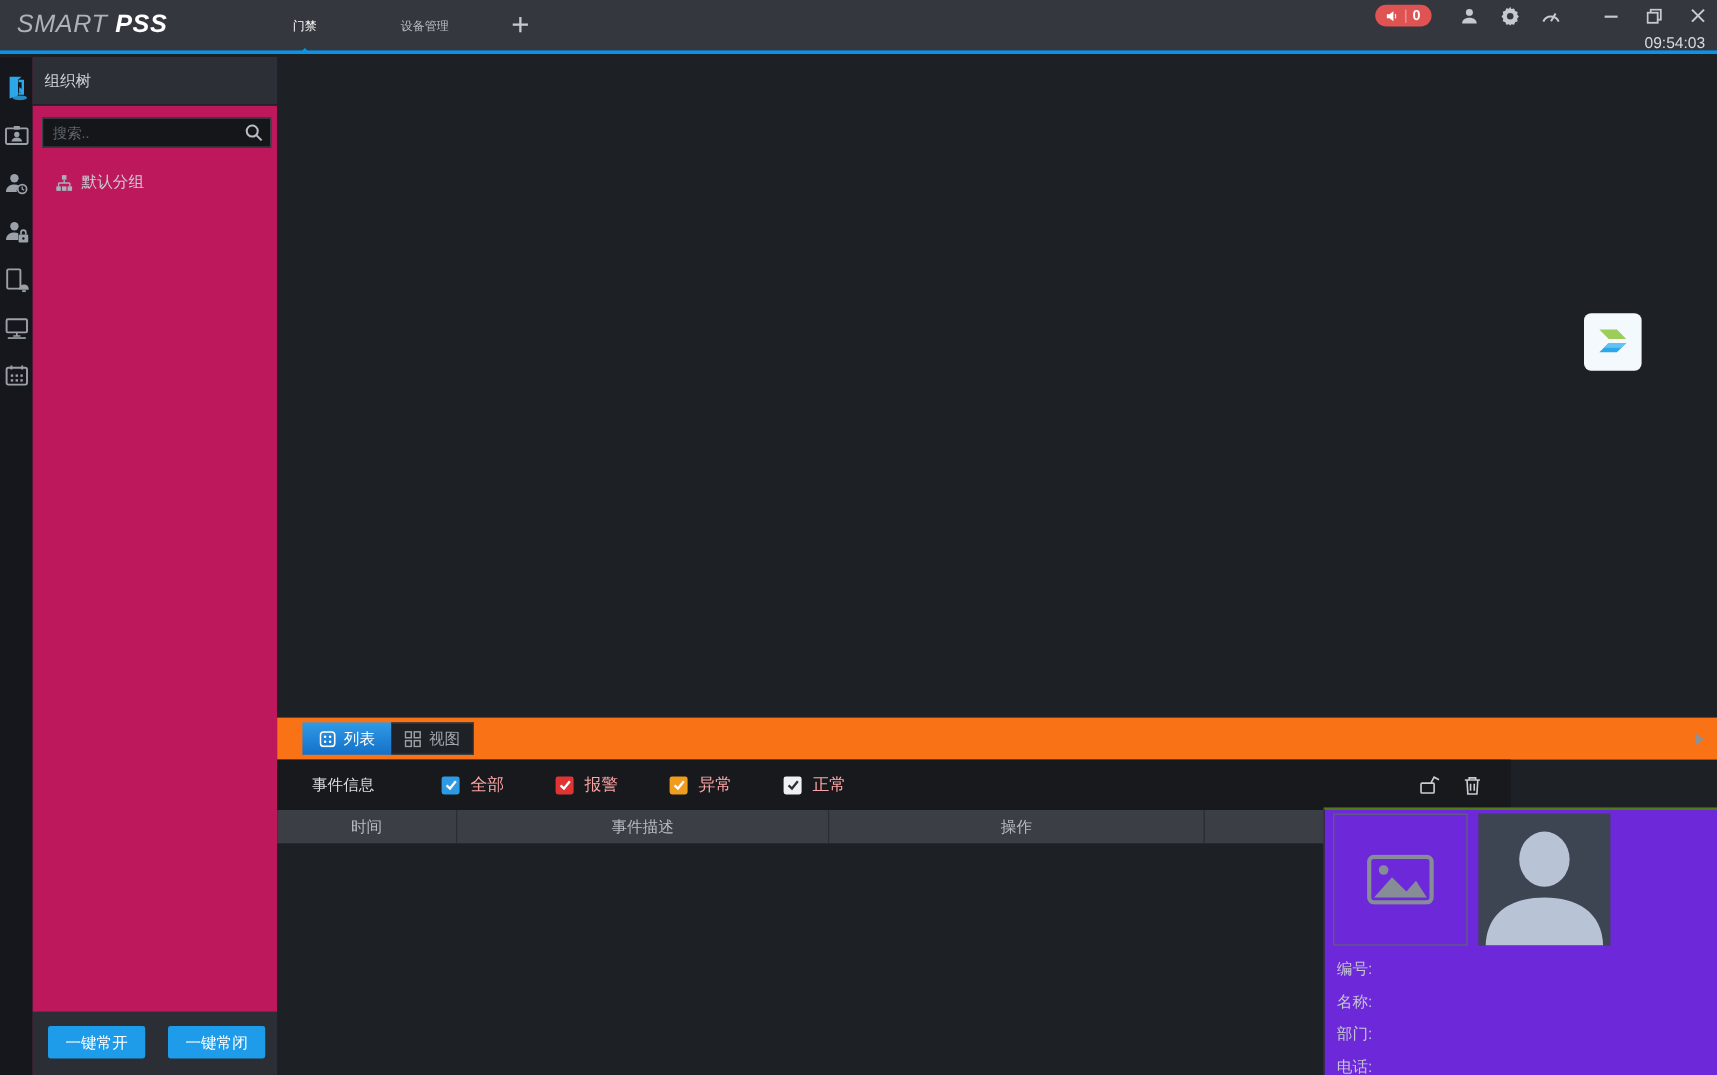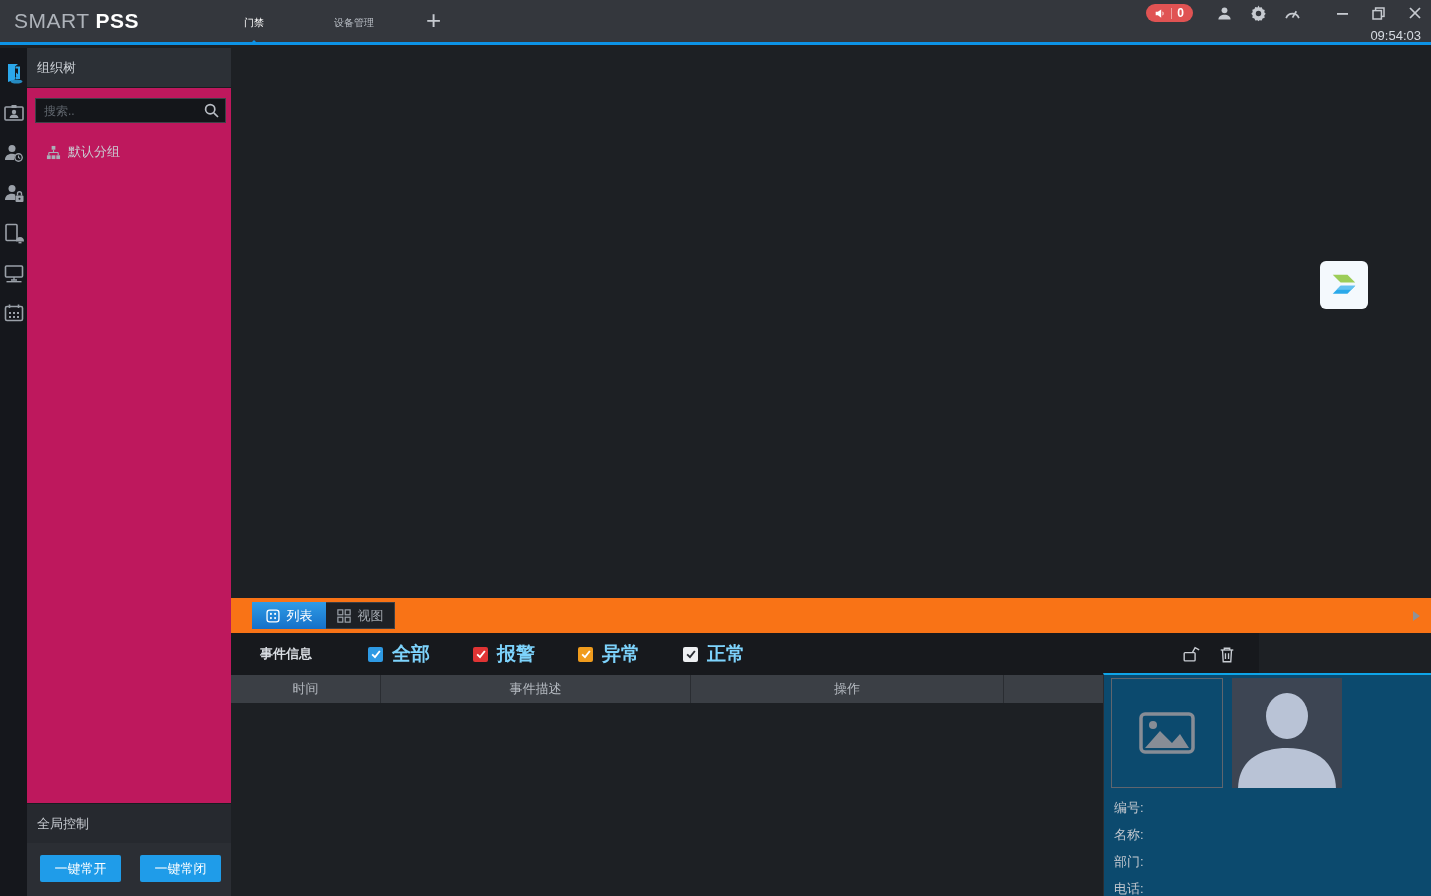--- a/index.html
+++ b/index.html
@@ -1,21 +1,21 @@
 <!DOCTYPE html>
 <html><head>
 <meta charset="utf-8">
 <style>
   * { margin:0; padding:0; box-sizing:border-box; }
   html,body { width:1431px; height:896px; background:#1d2024; font-family:"Liberation Sans","DejaVu Sans",sans-serif; overflow:hidden; }
   #app { position:relative; width:1431px; height:896px; background:#1d2024; }
 
   
   .titlebar { position:absolute; left:0; top:0; width:1431px; height:45px; background:#34373d; border-bottom:3px solid #0d93e6; z-index:5; }
-  .logo { position:absolute; left:14px; top:9px; font-size:21px; letter-spacing:.5px; color:#aeb3ba; }
+  .logo { position:absolute; left:14px; top:9px; font-size:21px; letter-spacing:.5px; color:#aeb3ba;font-style:italic; }
   .logo b { color:#ffffff; font-weight:bold; }
   .tb-tabs { position:absolute; left:230px; top:0; height:45px; display:flex; align-items:center; }
   .tb-tab { position:relative; height:45px; line-height:45px; padding:0 14px; font-size:10px; color:#b9bec5; cursor:default; }
   .tb-tab.active { color:#ffffff; }
   .tb-tab.active::after { content:""; position:absolute; left:50%; bottom:0; margin-left:-5px; border-left:5px solid transparent; border-right:5px solid transparent; border-bottom:5px solid #0d93e6; }
   .tb-tab.addtab { font-size:26px; font-weight:300; color:#c6cad0; padding:0 22px; line-height:41px; }
   .tb-right { position:absolute; right:8px; top:3px; display:flex; flex-direction:column; align-items:flex-end; }
   .tb-icons { display:flex; align-items:center; gap:17px; height:20px; }
   .alarm-badge { display:flex; align-items:center; justify-content:center; gap:5px; width:47px; height:18px; border-radius:9px; background:#e05353; margin-right:6px; }
   .alarm-badge .sep { width:1px; height:11px; background:rgba(255,255,255,.45); }
@@ -47,36 +47,36 @@
   .brand-tile { position:absolute; left:1089px; top:213px; width:48px; height:48px; background:#f4f9fd; border-radius:6px; display:flex; align-items:center; justify-content:center; }
 
   
   .viewtab-row { position:absolute; left:231px; top:598px; width:1200px; height:35px; background:#f97316; display:flex; align-items:center; padding-left:21px; }
   .vtab { height:27px; display:flex; align-items:center; justify-content:center; gap:7px; font-size:13px; cursor:default; }
   .vtab.active { width:74px; background:linear-gradient(180deg,#2f9be6,#1570c8); color:#ffffff; }
   .vtab.idle { width:69px; background:#1e2126; border:1px solid #3b3f45; border-left:none; color:#a0a6ad; }
   .row-arrow { position:absolute; right:11px; top:13px; width:0; height:0; border-top:5px solid transparent; border-bottom:5px solid transparent; border-left:7px solid #8d9299; }
 
   
-  .event-bar { position:absolute; left:231px; top:633px; width:1028px; height:42px; background:#17191d; display:flex; align-items:center;font-weight:bold; }
+  .event-bar { position:absolute; left:231px; top:633px; width:1028px; height:42px; background:#17191d; display:flex; align-items:center; }
   .eb-title { margin-left:29px; font-size:13px; color:#d9dde2; }
   .filters { display:flex; align-items:center; margin-left:56px; }
   .filter { display:flex; align-items:center; margin-right:43px; cursor:default; }
   .cb { width:15px; height:15px; border-radius:2px; display:flex; align-items:center; justify-content:center; }
-  .filter-label { margin-left:9px; font-size:19px; color:#7dd3fc; }
+  .filter-label { margin-left:9px; font-size:14px; color:#fca5a5; }
   .eb-icons { margin-left:auto; margin-right:23px; display:flex; align-items:center; gap:17px; }
 
   
   .grid-header { position:absolute; left:231px; top:675px; width:872px; height:28px; background:#3b3f45; display:flex; }
   .gh-cell { height:28px; line-height:28px; text-align:center; font-size:13px; color:#b6bbc2; border-right:1px solid #2a2d32; }
   .gh-cell:nth-child(1){ width:150px; } .gh-cell:nth-child(2){ width:310px; } .gh-cell:nth-child(3){ width:313px; } .gh-cell:nth-child(4){ width:99px; border-right:none; }
   .table-body { position:absolute; left:231px; top:703px; width:872px; height:193px; background:#1d2024; }
 
   
-  .detail-panel { position:absolute; left:1103px; top:673px; width:328px; height:223px; background:#0c4a6e; border-top:2px solid #0ea5e9; border-left:1px solid #2a2d32; }
+  .detail-panel { position:absolute; left:1103px; top:673px; width:328px; height:223px; background:#6d28d9; border-top:2px solid #4d7c0f; border-left:1px solid #2a2d32; }
   .photo-box { position:absolute; top:3px; }
   .photo-box.snap { left:7px; width:112px; height:110px; border:1px solid #60656e; display:flex; align-items:center; justify-content:center; }
   .photo-box.avatar { left:128px; width:110px; height:110px; background:#3d4553; overflow:hidden; }
   .detail-fields { position:absolute; left:10px; top:119px; }
   .dfield { height:27px; line-height:27px; font-size:13px; color:#c3c8cf; }
 
   svg { display:block; }
 </style>
 </head>
 <body>
@@ -232,21 +232,20 @@
                 <rect x="1" y="11" width="4" height="4"></rect>
                 <rect x="6" y="11" width="4" height="4"></rect>
                 <rect x="11" y="11" width="4" height="4"></rect>
               </g>
               <path d="M8 5v3M3 8v3M13 8v3M3 8h10" stroke="#aab0b8" stroke-width="1.2" fill="none"></path>
             </svg>
         </span>
         <span>默认分组</span>
       </div>
     </div>
-    <div class="gc-header">全局控制</div>
     <div class="gc-body">
       <button class="gc-btn">一键常开</button>
       <button class="gc-btn">一键常闭</button>
     </div>
   </div>
 
   <div class="main-canvas">
     <div class="brand-tile">
       <svg width="38" height="38" viewBox="0 0 44 44">
           <path d="M9 10 h17 l9 9 h-17 z" fill="#9ccd58"></path>

